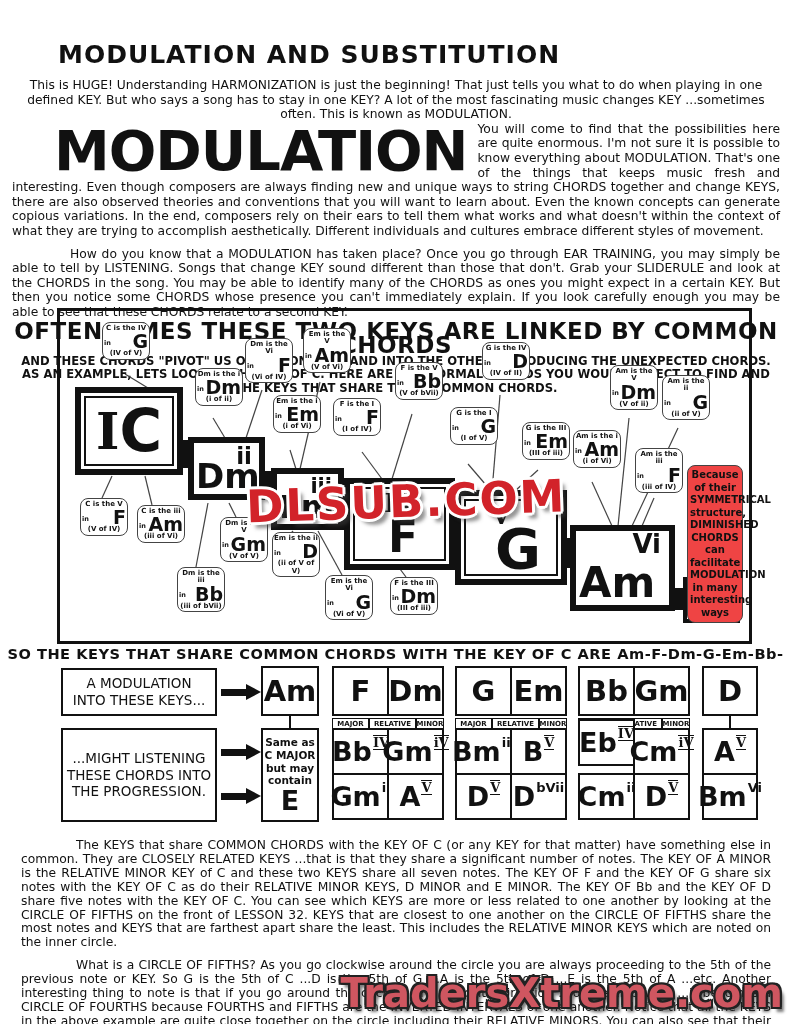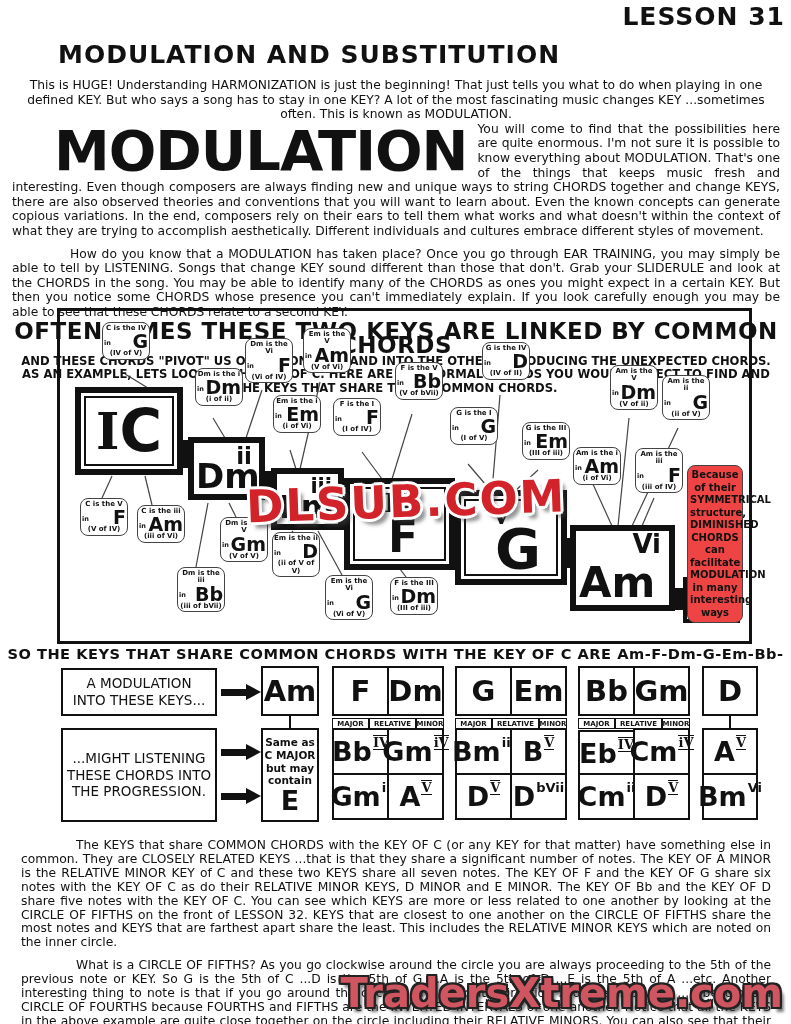--- a/index.html
+++ b/index.html
@@ -84,21 +84,20 @@
             text-shadow:-2px -2px 0 #222,2px -2px 0 #222,-2px 2px 0 #222,2px 2px 0 #222,
                         0 -2px 0 #222,0 2px 0 #222,-2px 0 0 #222,2px 0 0 #222,4px 5px 3px rgba(40,40,40,.6);}
 </style>
 </head>
 <body>
 
 <div id="page">
 
   <div id="title">MODULATION AND SUBSTITUTION</div>
   <div id="brand">
-    <div class="lesson">LESSON 31</div>
   </div>
 
   <div id="intro">
     <div class="p1">This is HUGE! Understanding HARMONIZATION is just the beginning! That just tells you what to do when playing in one defined KEY. But who says a song has to stay in one KEY? A lot of the most fascinating music changes KEY ...sometimes often. This is known as MODULATION.</div>
     <div>
       <div id="bigword">MODULATION</div>
       <div class="pjust">You will come to find that the possibilities here are quite enormous. I'm not sure it is possible to know everything about MODULATION. That's one of the things that keeps music fresh and interesting. Even though composers are always finding new and unique ways to string CHORDS together and change KEYS, there are also observed theories and conventions that you will want to learn about. Even the known concepts can generate copious variations. In the end, composers rely on their ears to tell them what works and what doesn't within the context of what they are trying to accomplish aesthetically. Different individuals and cultures embrace different styles of movement.</div>
     </div>
     <div class="p3">How do you know that a MODULATION has taken place? Once you go through EAR TRAINING, you may simply be able to tell by LISTENING. Songs that change KEY sound different than those that don't. Grab your SLIDERULE and look at the CHORDS in the song. You may be able to identify many of the CHORDS as ones you might expect in a certain KEY. But then you notice some CHORDS whose presence you can't immediately explain. If you look carefully enough you may be able to see that these CHORDS relate to a second KEY.</div>
     <div id="heading">OFTEN TIMES THESE TWO KEYS ARE LINKED BY COMMON CHORDS</div>
@@ -250,21 +249,21 @@
         <div class="co-paren">(I of V)</div>
       </div>
     <div class="callout" style="left:522px;top:117px">
         <div class="co-l1">G is the III</div>
         <div class="co-mid">
           <span class="co-in">in</span>
           <span class="co-chord">Em</span>
         </div>
         <div class="co-paren">(III of iii)</div>
       </div>
-    <div class="callout" style="left:573px;top:142px">
+    <div class="callout" style="left:573px;top:125px">
         <div class="co-l1">Am is the i</div>
         <div class="co-mid">
           <span class="co-in">in</span>
           <span class="co-chord">Am</span>
         </div>
         <div class="co-paren">(i of Vi)</div>
       </div>
     <div class="callout" style="left:610px;top:60px">
         <div class="co-l1">Am is the V</div>
         <div class="co-mid">
@@ -437,21 +436,21 @@
         <span class="sup">bVii</span>
       </div>
 
     <div class="tbox keybig" style="left:578px;top:2px;width:57px;height:50px">Bb</div>
     <div class="tbox keybig" style="left:633px;top:2px;width:57px;height:50px">Gm</div>
     <div class="strip" style="left:578px;top:54px">
       <span style="width:37px">MAJOR</span>
         <span style="width:47px">RELATIVE</span>
         <span style="width:28px">MINOR</span>
     </div>
-    <div class="cell" style="left:578px;top:66px;width:57px;height:47px">
+    <div class="cell" style="left:578px;top:55px;width:57px;height:47px">
         <span class="cc">Eb</span>
         <span class="sup bar">IV</span>
       </div>
     <div class="cell" style="left:633px;top:64px;width:57px;height:47px">
         <span class="cc">Cm</span>
         <span class="sup bar">iV</span>
       </div>
     <div class="cell" style="left:578px;top:109px;width:57px;height:47px">
         <span class="cc">Cm</span>
         <span class="sup">ii</span>

